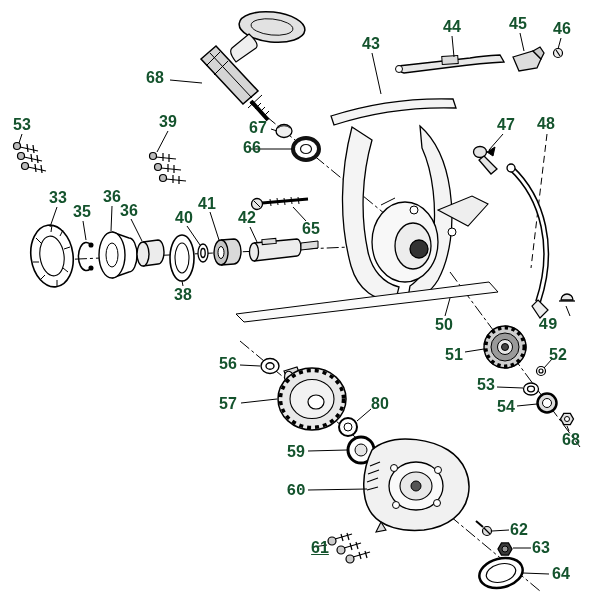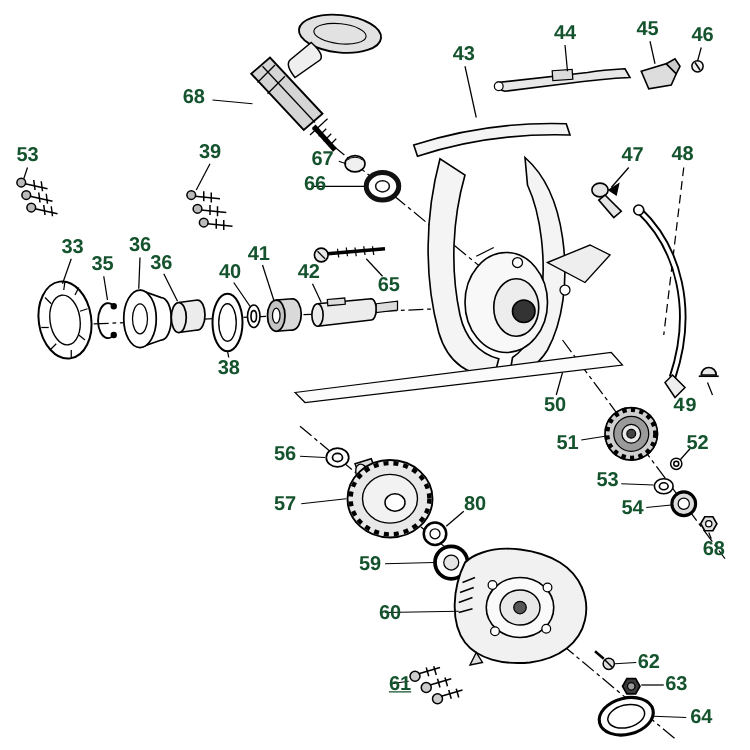--- a/index.html
+++ b/index.html
@@ -367,21 +367,21 @@
       <div class="part-label" style="left: 444px; top: 325px; text-align: center;">50</div>
       <div class="part-label" style="left: 454px; top: 355px;">51</div>
       <div class="part-label" style="left: 558px; top: 355px;">52</div>
       <div class="part-label" style="left: 486px; top: 385px;">53</div>
       <div class="part-label" style="left: 506px; top: 407px;">54</div>
       <div class="part-label" style="left: 571px; top: 440px;">68</div>
       <div class="part-label" style="left: 228px; top: 364px;">56</div>
       <div class="part-label" style="left: 228px; top: 404px;">57</div>
       <div class="part-label" style="left: 380px; top: 404px;">80</div>
       <div class="part-label" style="left: 296px; top: 452px;">59</div>
-      <div class="part-label" style="left: 312px; top: 491px;">60</div>
+      <div class="part-label" style="left: 296px; top: 491px; font-family: Liberation Mono, monospace;">60</div>
       <div class="part-label" style="left: 320px; top: 548px; text-decoration: underline;">61</div>
       <div class="part-label" style="left: 519px; top: 530px;">62</div>
       <div class="part-label" style="left: 541px; top: 548px;">63</div>
       <div class="part-label" style="left: 561px; top: 574px;">64</div>
       <div class="part-label" style="left: 311px; top: 229px;">65</div>
       <div class="part-label" style="left: 252px; top: 148px;">66</div>
       <div class="part-label" style="left: 258px; top: 128px;">67</div>
       <div class="part-label" style="left: 155px; top: 78px;">68</div>
     </div>
 

